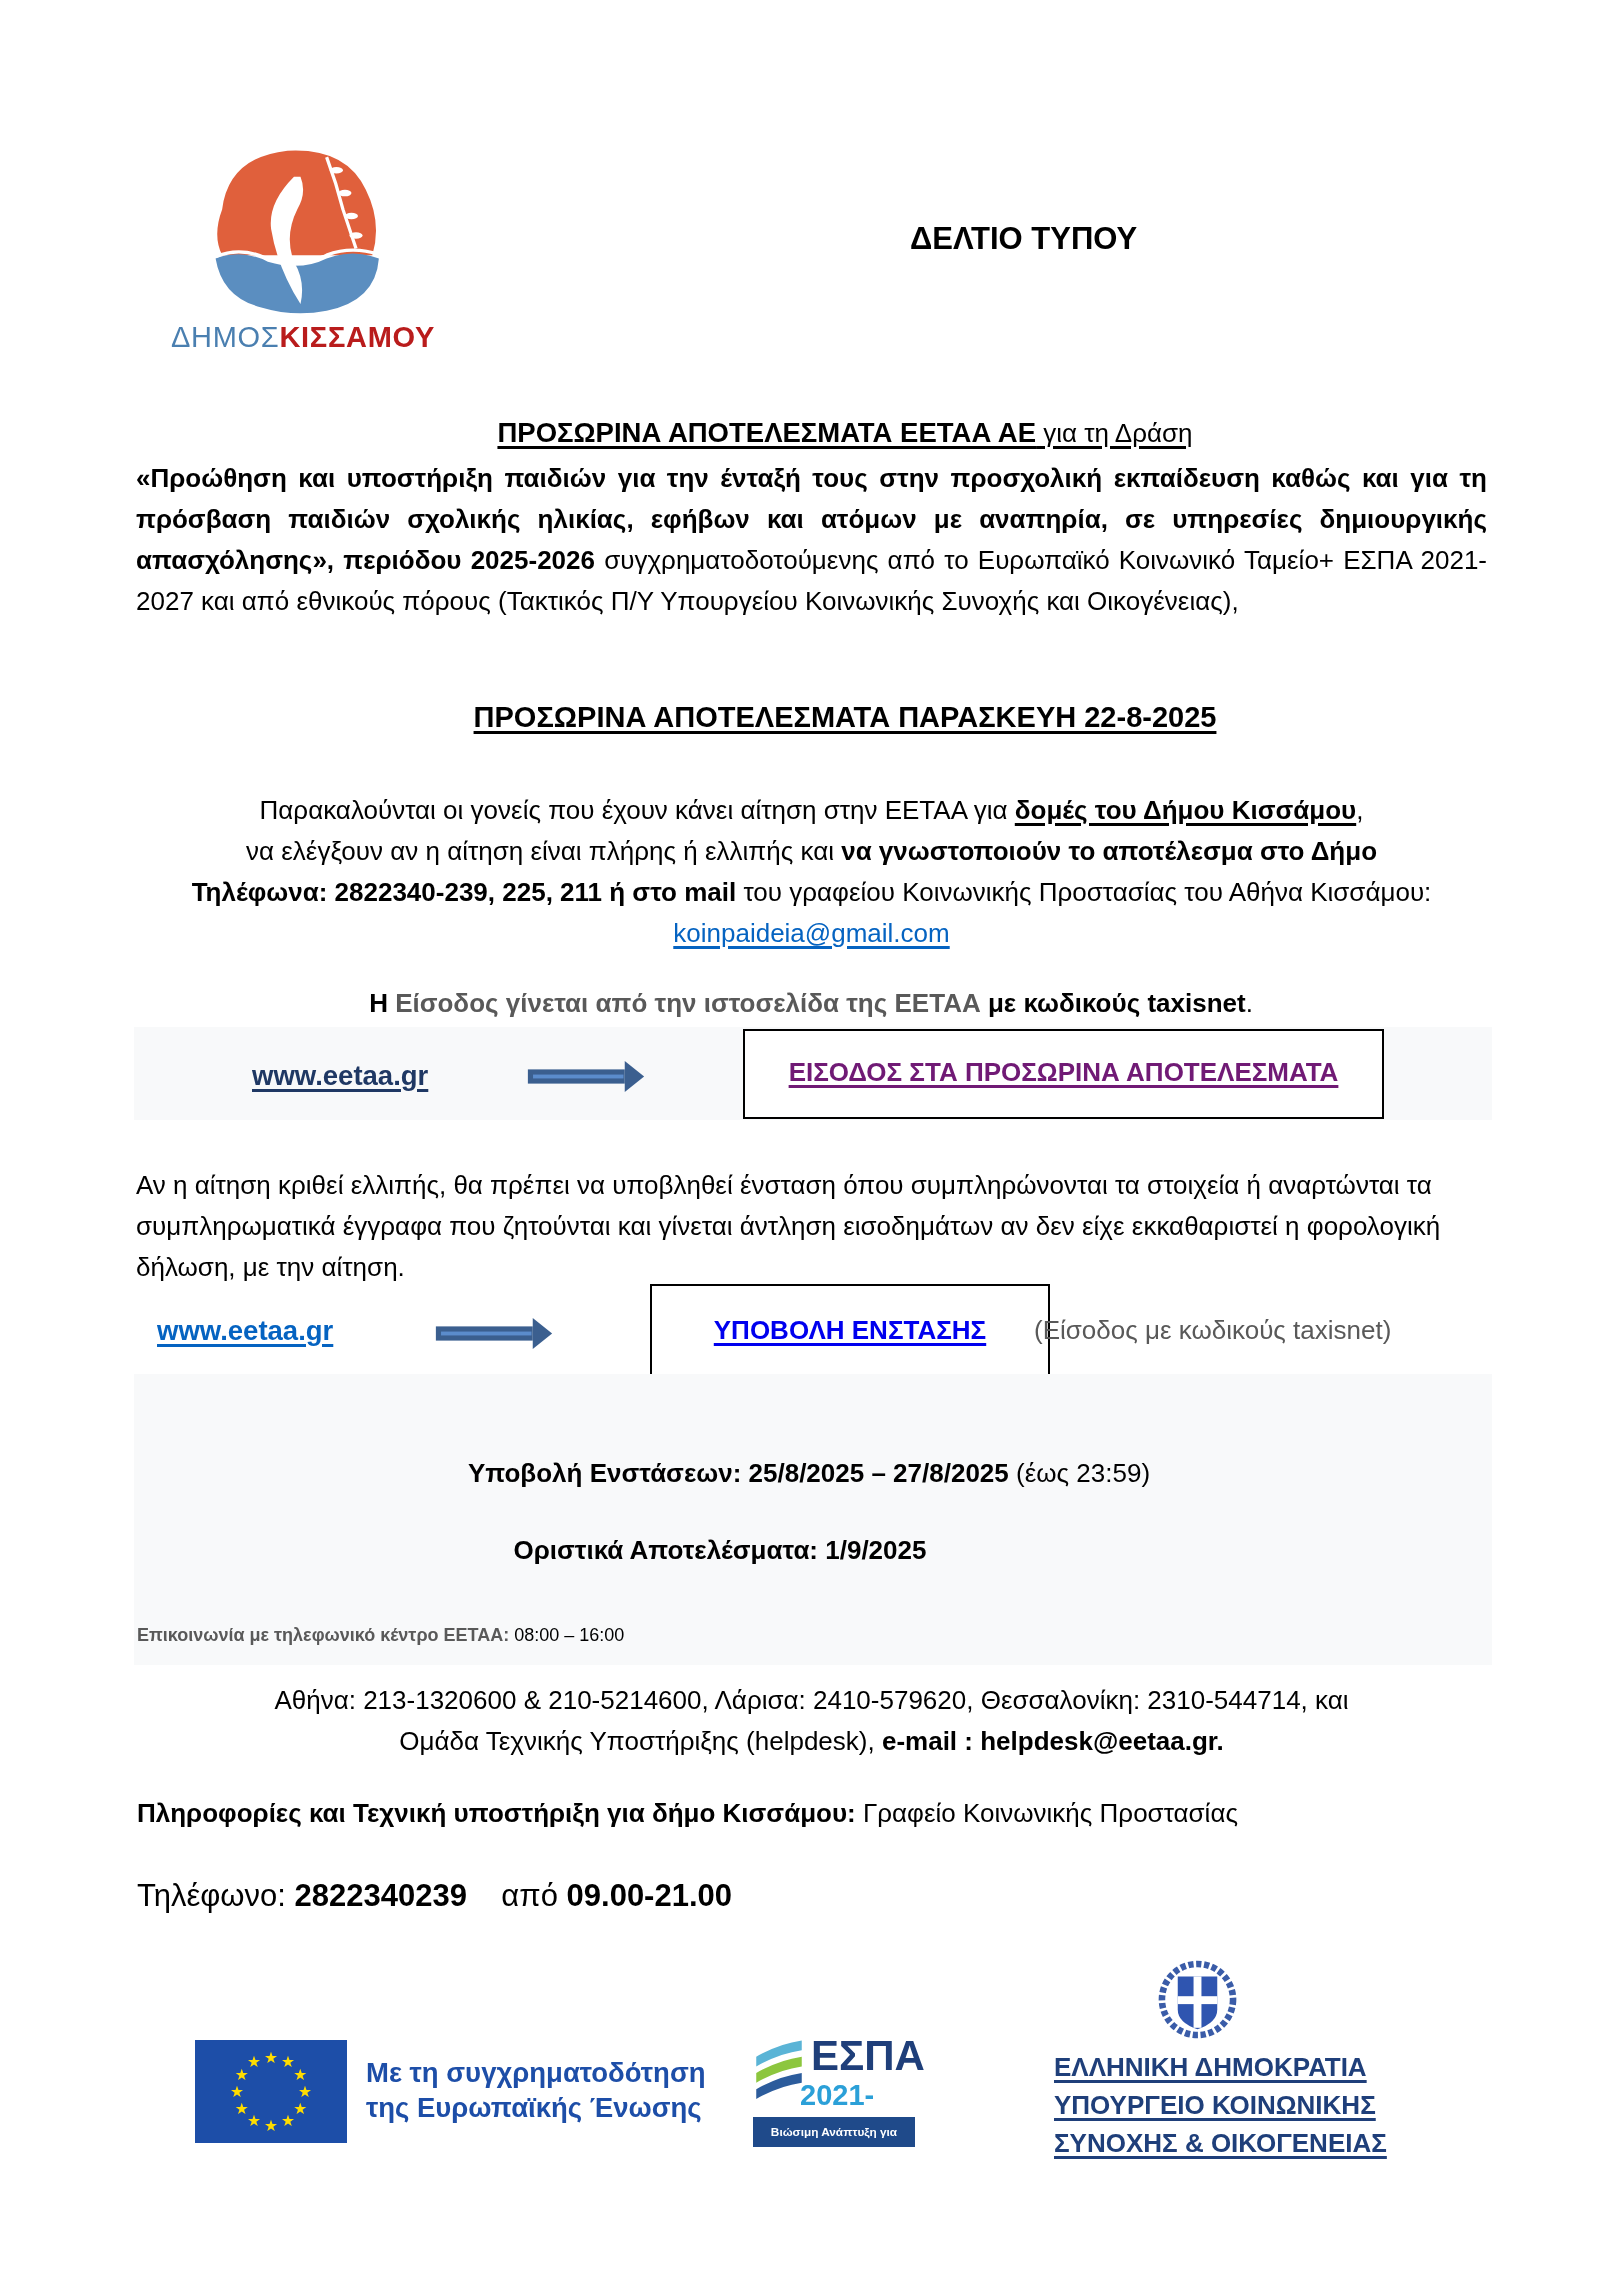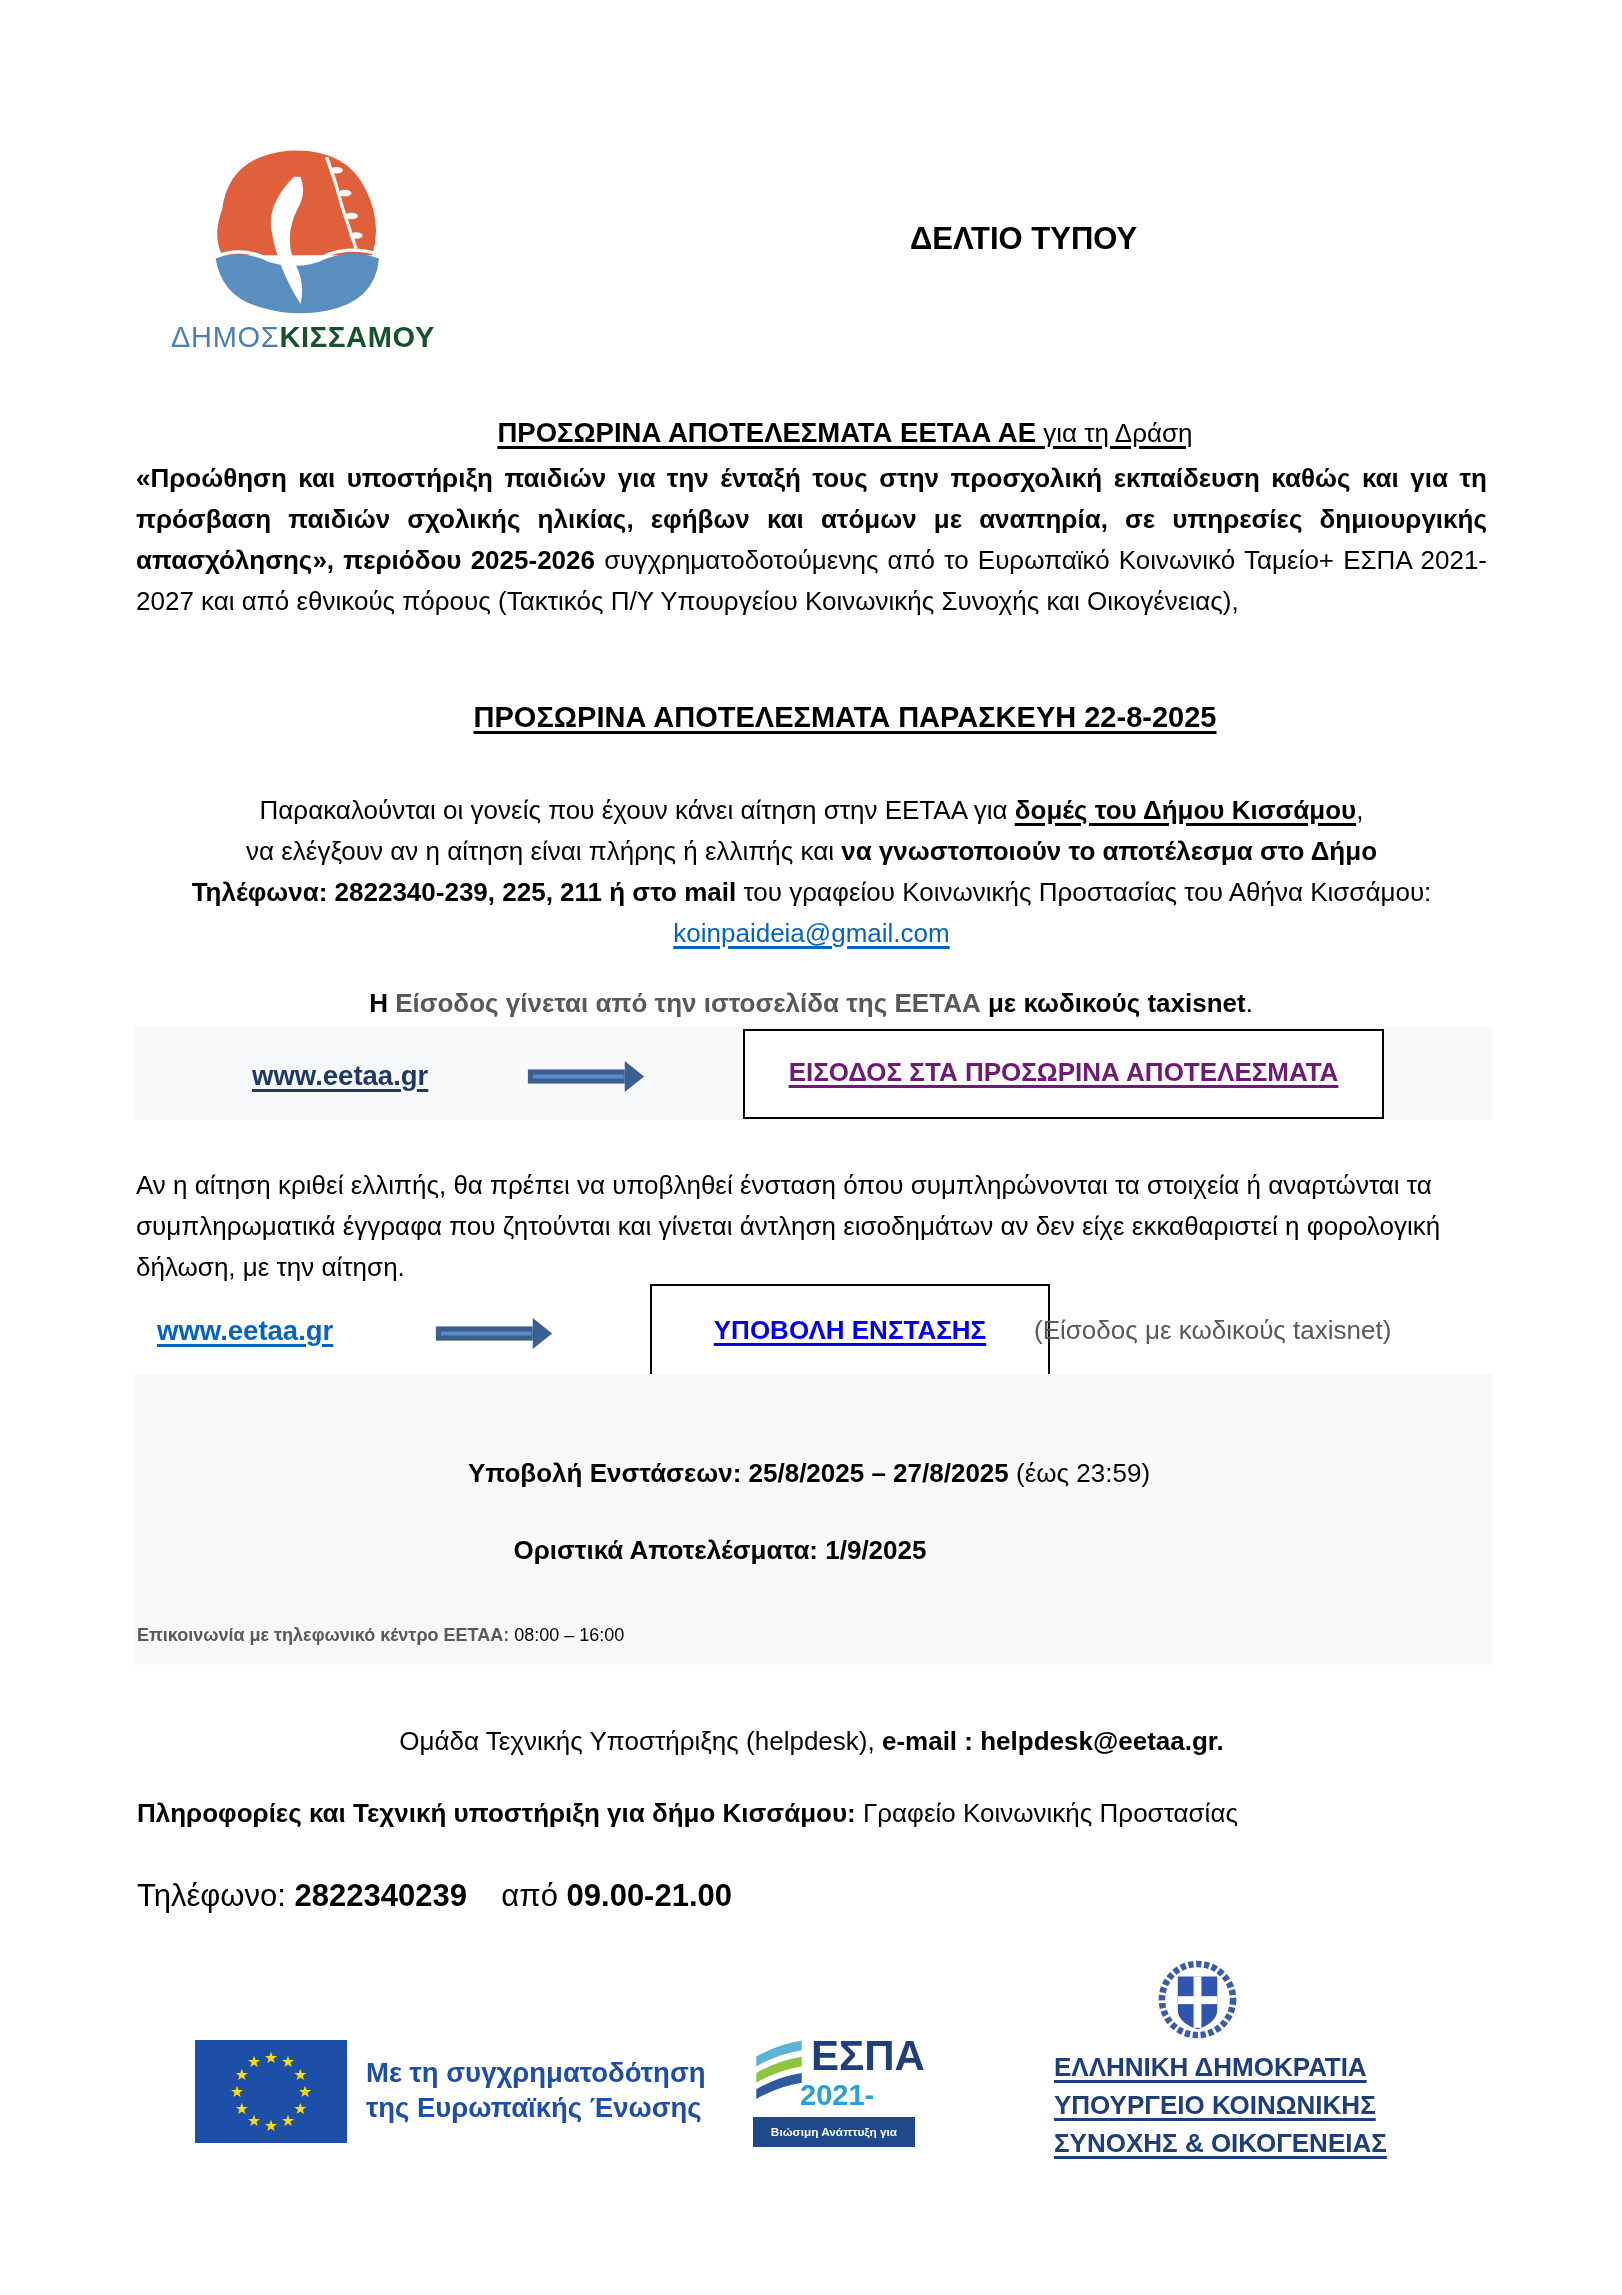--- a/index.html
+++ b/index.html
@@ -6,21 +6,21 @@
   body { width:1622px; height:2295px; position:relative; overflow:hidden;
          font-family:"Liberation Sans", sans-serif; color:#000; }
   .abs { position:absolute; }
   .b { font-weight:bold; }
   .u { text-decoration:underline; text-underline-offset:3.9px; text-decoration-thickness:2.6px; }
   .center { text-align:center;padding-left:34px; }
 
   
   #logo { left:196px; top:131px; width:209px; height:222px; }
   #logo-text { left:171px; top:321px; width:222px; font-size:29px; color:#4a7fb0; letter-spacing:0.7px; text-align:center; }
-  #logo-text .strong { font-weight:bold; color:#14532d; }
+  #logo-text .strong { font-weight:bold; color:#b91c1c; }
 
   #press-title { left:910px; top:221px; font-size:31px; font-weight:bold;text-align:right; }
 
   #heading1 { left:0; width:1622px; top:417px; font-size:27.5px; }
   #heading1 .bold-part { font-weight:bold; }
   #heading1 .light-part { font-size:26px; }
 
   #intro { left:136px; width:1351px; top:458px; font-size:26px; line-height:41px; text-align:justify; }
 
   #heading2 { left:0; width:1622px; top:701px; font-size:29px; font-weight:bold; }
@@ -144,21 +144,21 @@
 <div class="abs band" id="band2"></div>
 <div class="abs" id="appeal-dates">
   <span class="b">Υποβολή Ενστάσεων: 25/8/2025  – 27/8/2025</span><span> (έως 23:59)</span>
 </div>
 <div class="abs" id="final-date">Οριστικά Αποτελέσματα: 1/9/2025</div>
 <div class="abs" id="callcenter">
   <span class="gray">Επικοινωνία με τηλεφωνικό κέντρο  ΕΕΤΑΑ:</span><span> 08:00 – 16:00</span>
 </div>
 
 <div class="abs" id="phones">
-  <br>
+  <span>Αθήνα: 213-1320600 &amp; 210-5214600, Λάρισα: 2410-579620, Θεσσαλονίκη: 2310-544714, και</span><br>
   <span>Ομάδα Τεχνικής Υποστήριξης (helpdesk), </span><span class="b">e-mail : helpdesk@eetaa.gr.</span>
 </div>
 
 <div class="abs" id="info">
   <span class="b">Πληροφορίες και Τεχνική υποστήριξη για δήμο Κισσάμου:</span><span> Γραφείο Κοινωνικής Προστασίας</span>
 </div>
 <div class="abs" id="phone-line">
   <span>Τηλέφωνο: </span><span class="b">2822340239</span><span style="white-space:pre">    από </span><span class="b">09.00-21.00</span>
 </div>
 

